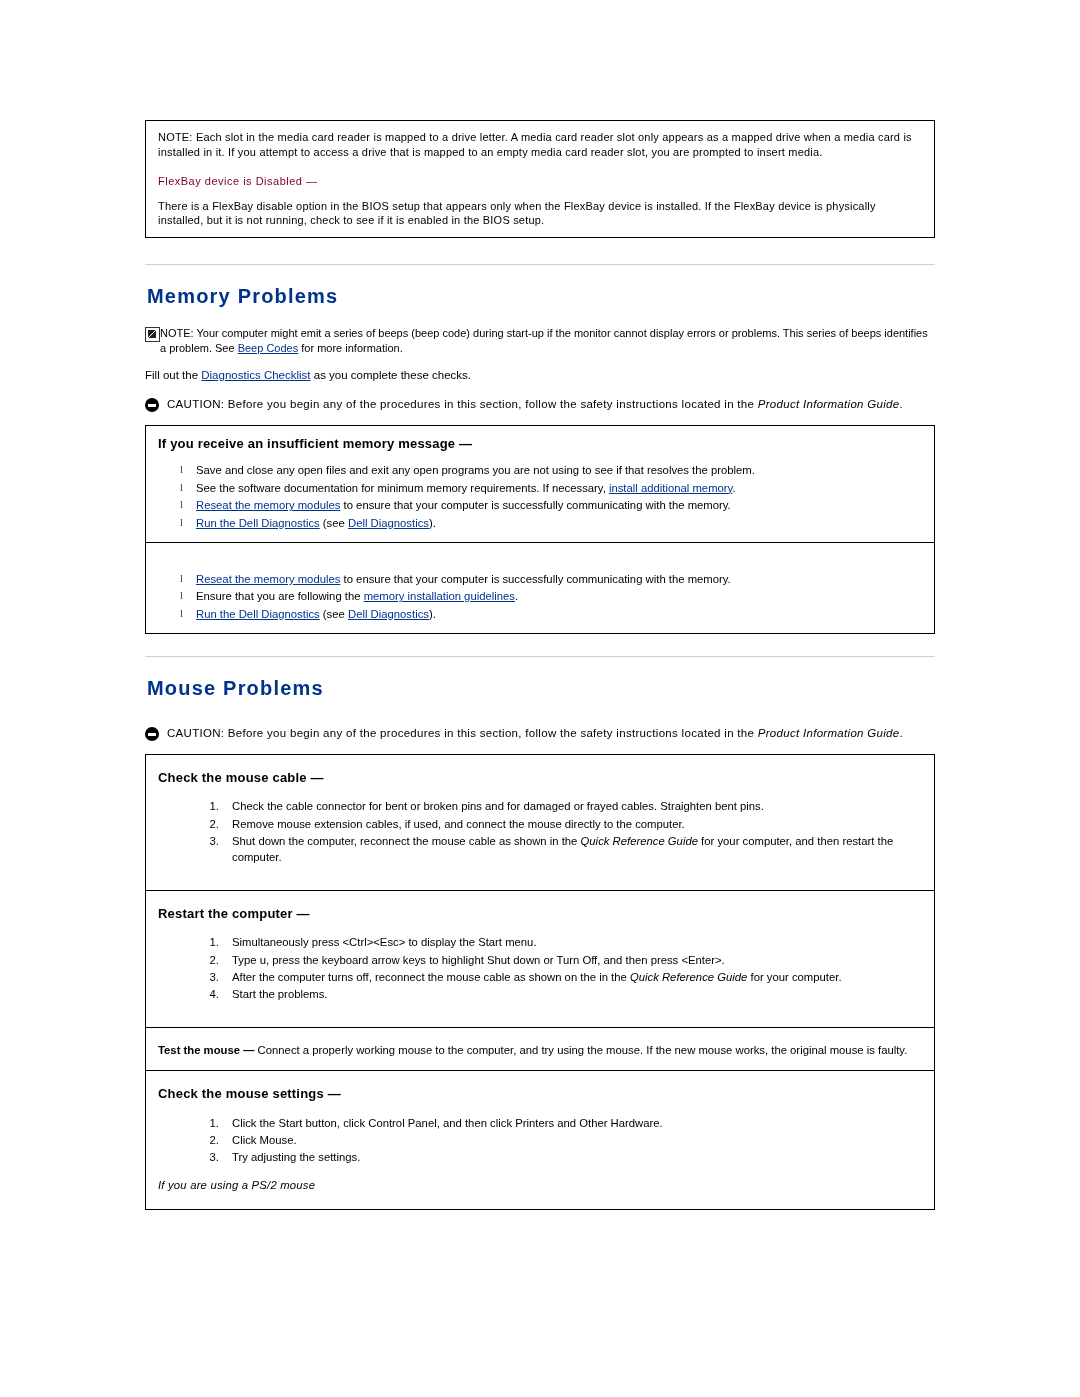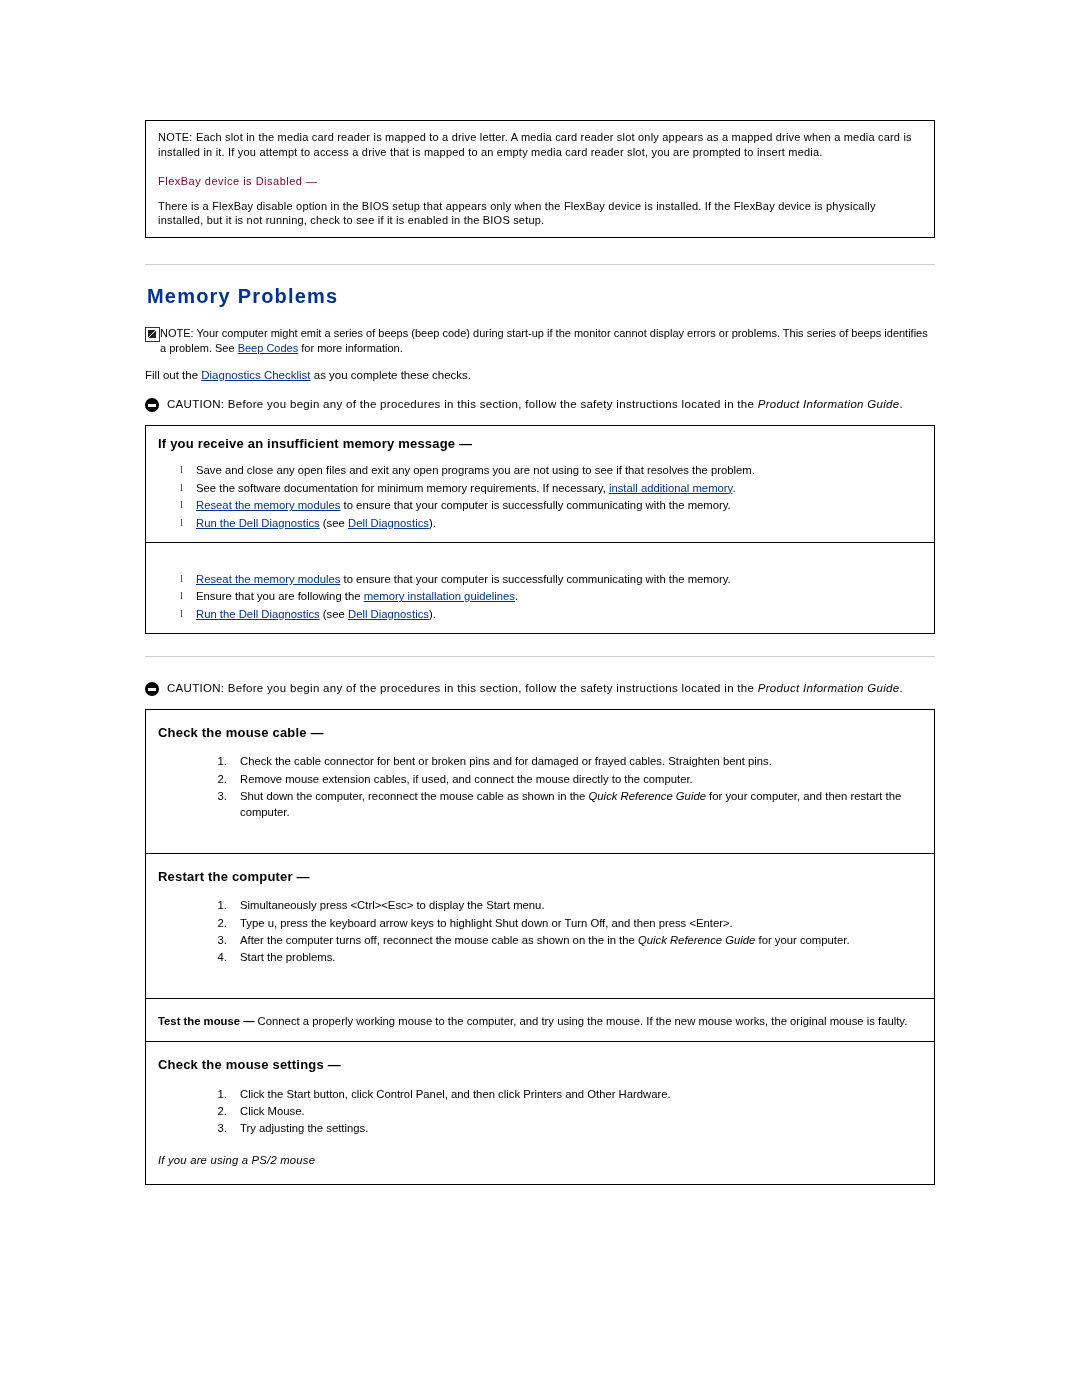--- a/index.html
+++ b/index.html
@@ -155,21 +155,21 @@
   ul.dashlist li:before {
     content: "l";
     position: absolute;
     left: -16px;
     top: 0;
     font-family: "Liberation Serif", serif;
     color: #444;
     font-size: 11px;
   }
   ol.numlist {
-    margin: 16px;
+    margin: 8px;
     padding: 0 0 0 56px;
     list-style: decimal;
   }
   ol.numlist li {
     margin: 0 0 1px 0;
     font-size: 11.3px;
     line-height: 1.45;
     padding-left: 10px;
   }
   .inline-note {
@@ -249,20 +249,21 @@
           </li>
           <li>
             <span class="link">Run the Dell Diagnostics</span><span> (see </span><span class="link">Dell Diagnostics</span><span>).</span>
           </li>
         </ul>
       </div>
     </div>
 
     <hr class="sep" style="margin-top:22px;">
 
+    <h2 class="section-title" style="margin-top:16px;">Mouse Problems</h2>
 
     <div class="caution-line" style="margin-top:24px;">
       <span class="caution-icon"></span>
       <span class="caution-text">
         <span>CAUTION:</span><span> Before you begin any of the procedures in this section, follow the safety instructions located in the </span><span class="it">Product Information Guide</span><span>.</span>
       </span>
     </div>
 
     <div class="box" style="margin-top:12px;">
 

